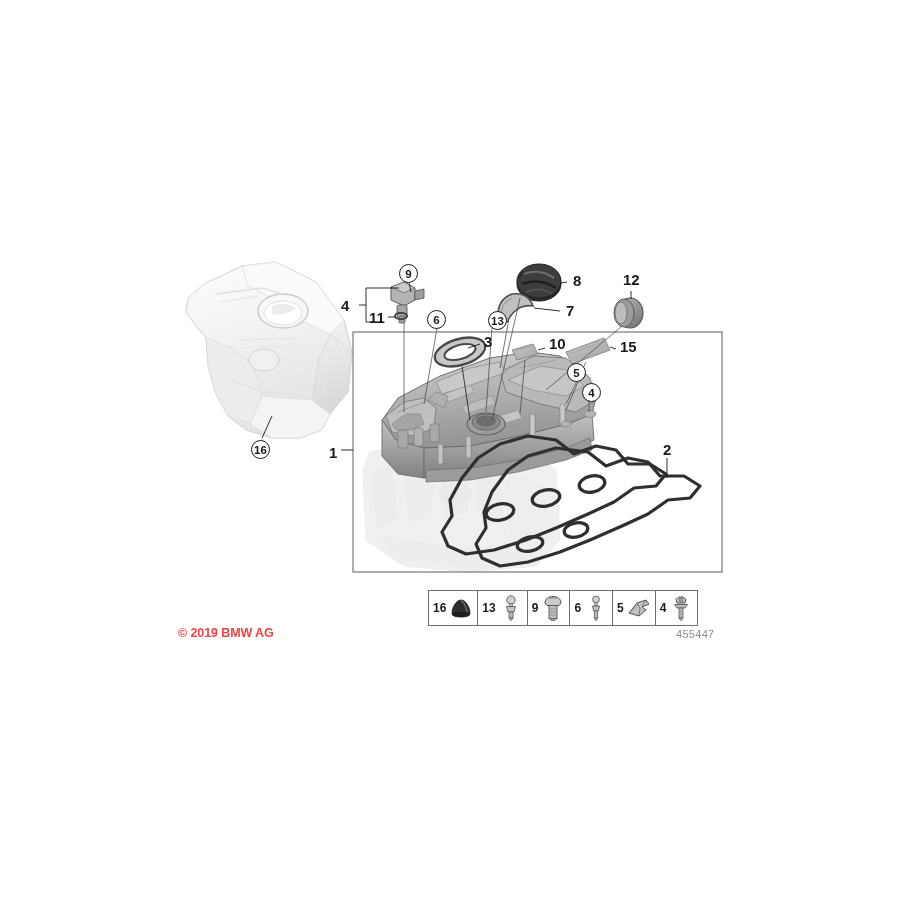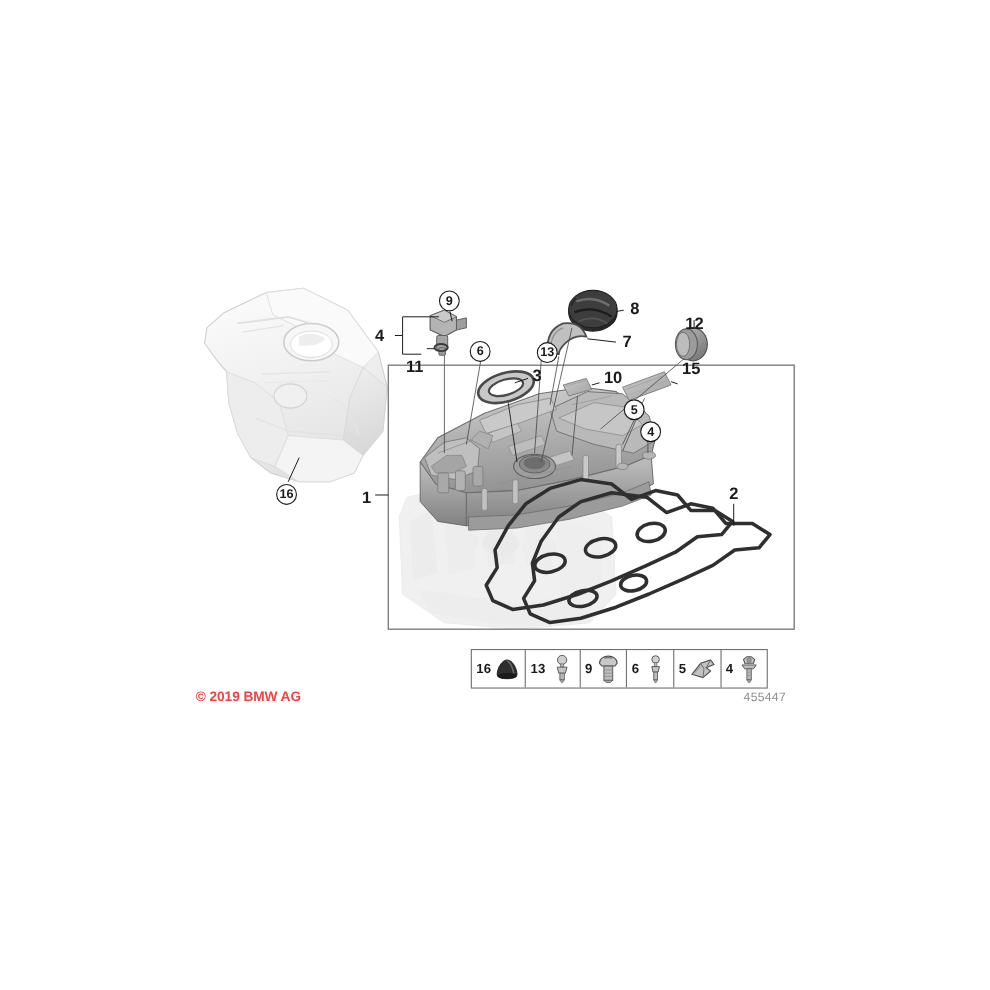--- a/index.html
+++ b/index.html
@@ -349,25 +349,25 @@
   <div class="callout-label" style="left:329px; top:445px;">1</div>
   <div class="callout-label" style="left:663px; top:442px;">2</div>
   <div class="callout-label" style="left:484px; top:334px;">3</div>
   <div class="callout-circle" style="left:582px; top:383px;">4</div>
   <div class="callout-circle" style="left:567px; top:363px;">5</div>
   <div class="callout-circle" style="left:427px; top:310px;">6</div>
   <div class="callout-label" style="left:566px; top:303px;">7</div>
   <div class="callout-label" style="left:573px; top:273px;">8</div>
   <div class="callout-circle" style="left:399px; top:264px;">9</div>
   <div class="callout-label" style="left:341px; top:298px;">4</div>
-  <div class="callout-label" style="left:369px; top:310px;margin-top:16px;">11</div>
-  <div class="callout-label" style="left:623px; top:287px;">12</div>
+  <div class="callout-label" style="left:369px; top:310px;">11</div>
+  <div class="callout-label" style="left:623px; top:272px;">12</div>
   <div class="callout-circle" style="left:488px; top:311px;">13</div>
   <div class="callout-label" style="left:549px; top:336px;">10</div>
-  <div class="callout-label" style="left:620px; top:328px;">15</div>
+  <div class="callout-label" style="left:620px; top:339px;">15</div>
   <div class="callout-circle" style="left:251px; top:440px;">16</div>
 
   <div class="legend-strip">
 
     <div class="legend-cell">
       <span class="legend-num">16</span>
       <svg class="legend-icon" viewBox="0 0 26 30">
         <path d="M13 7 C18 7 22 15 22 20 C22 23 18 24 13 24 C8 24 4 23 4 20 C4 15 8 7 13 7 Z" fill="#2e2e2e" stroke="#1a1a1a" stroke-width="0.8"></path>
         <path d="M13 8 C16 9 18 14 19 19" fill="none" stroke="#6a6a6a" stroke-width="1.4"></path>
         <ellipse cx="13" cy="21.5" rx="9" ry="2.6" fill="#1b1b1b"></ellipse>

